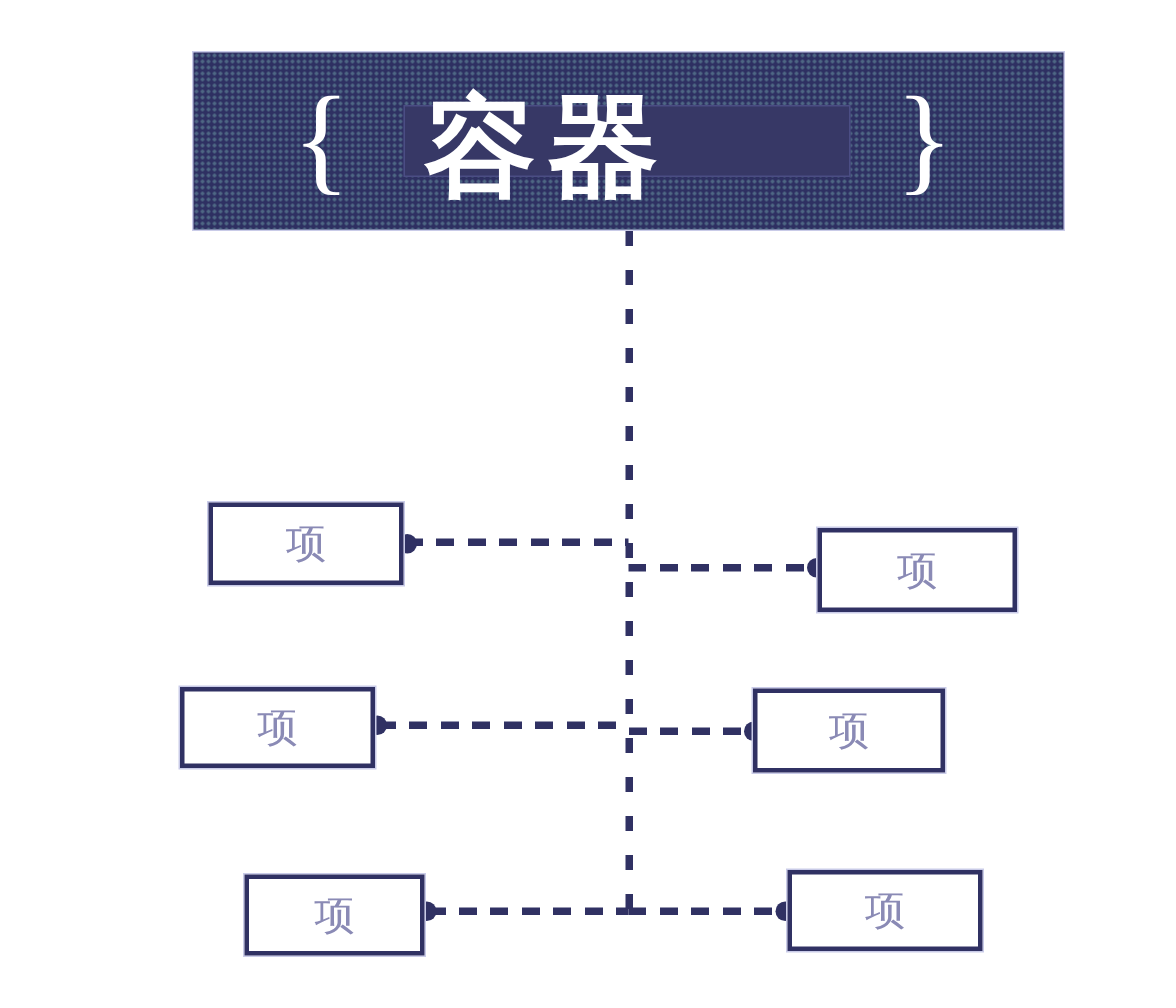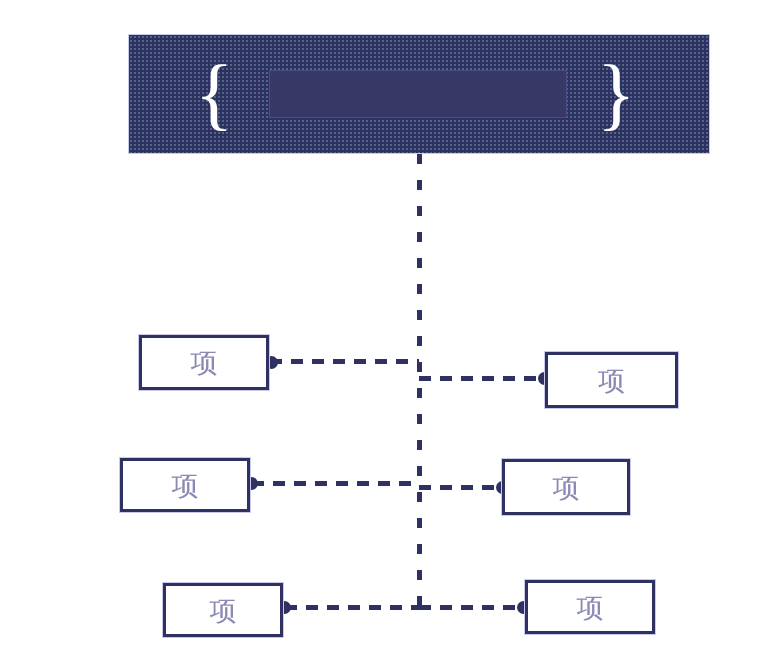--- a/index.html
+++ b/index.html
@@ -98,20 +98,21 @@
   .b3r { left:525px; top:580px; width:130px; height:54px; }
 </style>
 </head>
 <body>
 
 <div class="canvas">
 
   <div class="header-box">
     <span class="brace brace-left">{</span>
     <div class="title-plate"></div>
+    <span class="header-title">容器</span>
     <span class="brace brace-right">}</span>
   </div>
 
   <div class="spine"></div>
 
   <div class="connector c1l"></div>
   <div class="dot d1l"></div>
   <div class="item-box b1l">
     <span class="item-label">项</span>
   </div>

